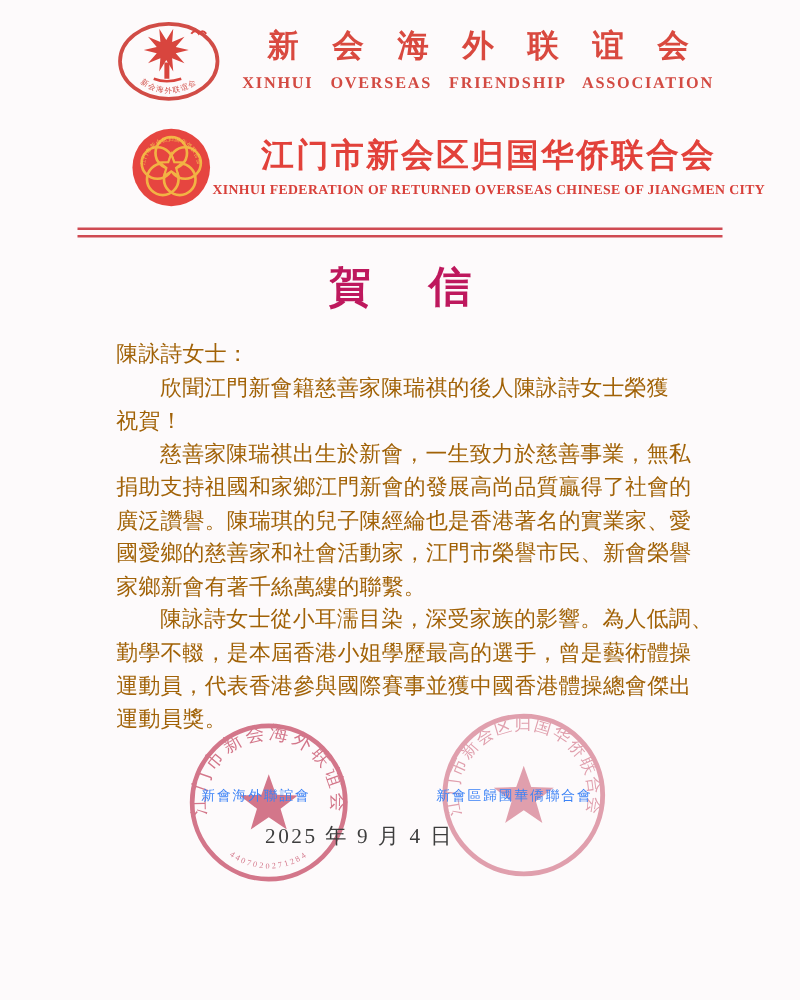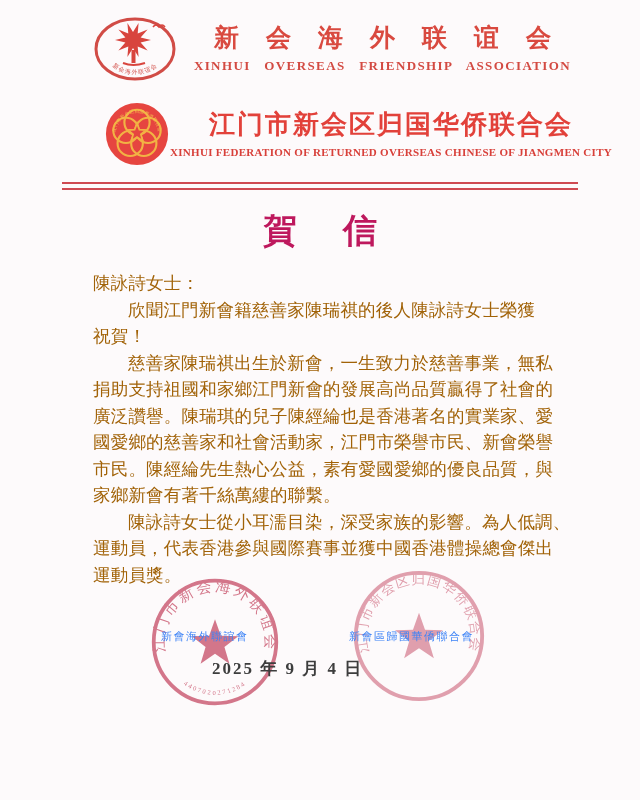--- a/index.html
+++ b/index.html
@@ -52,21 +52,21 @@
   }
   .indent{text-indent:2em;}
   
   .sign-area{position:relative;height:138px;margin-top:0;}
   .seal{position:absolute;pointer-events:none;}
   .seal-left{left:149px;top:-12px;width:132px;height:132px;opacity:.8;}
   .seal-right{left:351px;top:-20px;width:136px;height:136px;opacity:.55;}
   .sig-name{position:absolute;top:41px;font-size:11px;color:#3b82f6;letter-spacing:1.5px;white-space:nowrap;margin-left:11px;}
   .sig-left{left:150px;}
   .sig-right{left:338px;}
-  .sig-date{position:absolute;top:69px;left:212px;font-size:17px;color:#3d3d3d;letter-spacing:2px;white-space:nowrap;font-weight:bold;}
+  .sig-date{position:absolute;top:69px;left:212px;font-size:17px;color:#3d3d3d;letter-spacing:2px;white-space:nowrap;}
 </style>
 </head>
 <body>
 
 <div class="page">
 
   <div class="letterhead">
 
     <div class="org-row org-row1">
       <div class="logo-box">
@@ -122,23 +122,23 @@
   <div class="letter-title">賀信</div>
 
   <div class="body-block">
     <div class="bline">陳詠詩女士：</div>
     <div class="bline indent">欣聞江門新會籍慈善家陳瑞祺的後人陳詠詩女士榮獲</div>
     <div class="bline">祝賀！</div>
     <div class="bline indent">慈善家陳瑞祺出生於新會，一生致力於慈善事業，無私</div>
     <div class="bline">捐助支持祖國和家鄉江門新會的發展高尚品質贏得了社會的</div>
     <div class="bline">廣泛讚譽。陳瑞琪的兒子陳經綸也是香港著名的實業家、愛</div>
     <div class="bline">國愛鄉的慈善家和社會活動家，江門市榮譽市民、新會榮譽</div>
-    <div class="bline">市民。陳經綸先生熱心公益，素有愛國愛鄉的優良品質，與</div>
     <div class="bline">家鄉新會有著千絲萬縷的聯繫。</div>
     <div class="bline indent">陳詠詩女士從小耳濡目染，深受家族的影響。為人低調、</div>
+    <div class="bline">勤學不輟，是本屆香港小姐學歷最高的選手，曾是藝術體操</div>
     <div class="bline">運動員，代表香港參與國際賽事並獲中國香港體操總會傑出</div>
     <div class="bline">運動員獎。</div>
   </div>
 
   <div class="sign-area">
 
     <svg class="seal seal-left" width="132" height="132" viewBox="0 0 140 140">
       <circle cx="70" cy="70" r="65" fill="none" stroke="#c9566e" stroke-width="4"></circle>
       <defs>
         <path id="sealLtop" d="M 17.8,84 A 54,54 0 1 1 122.2,84"></path>

